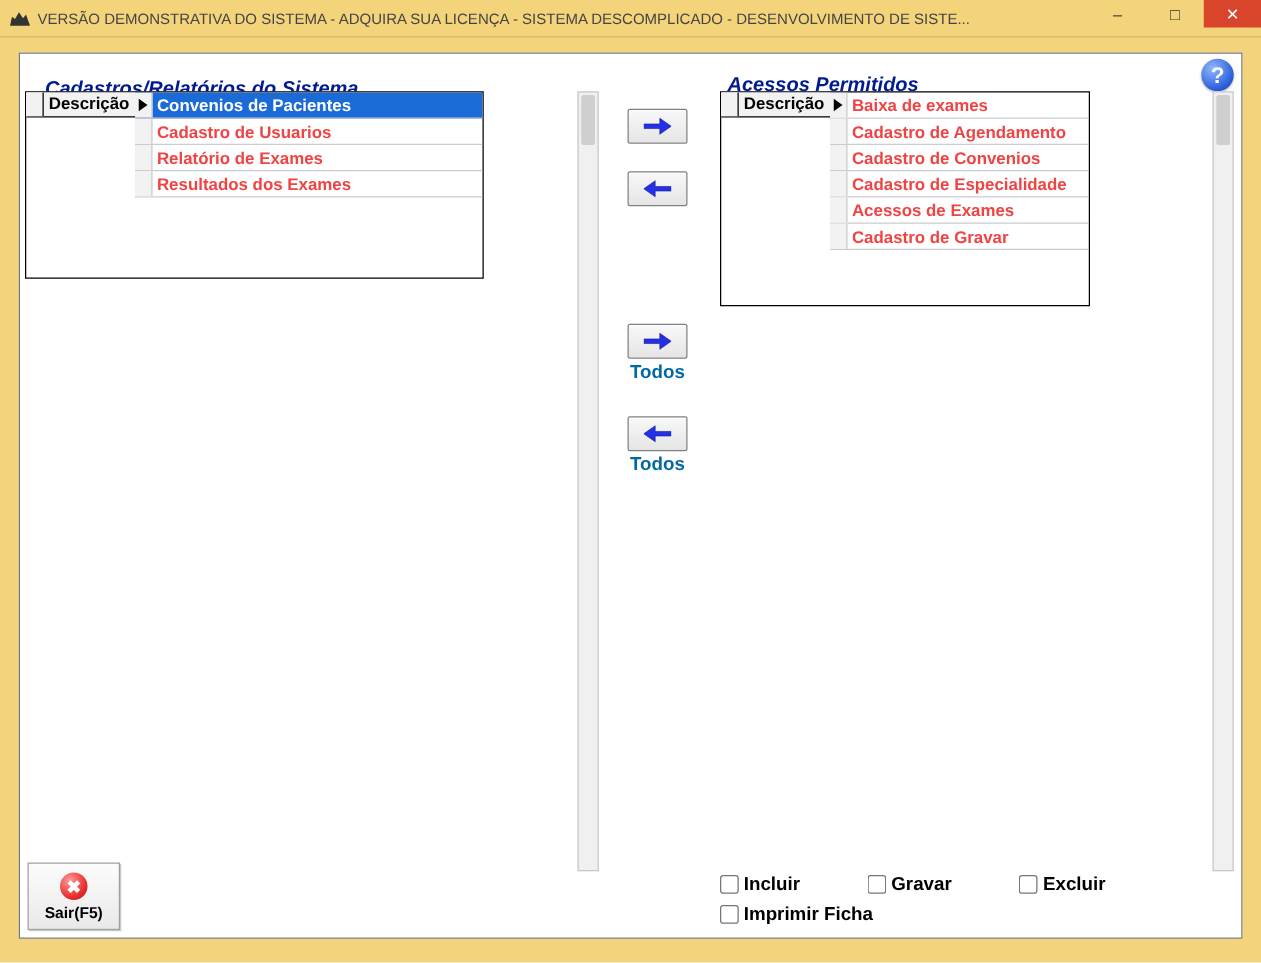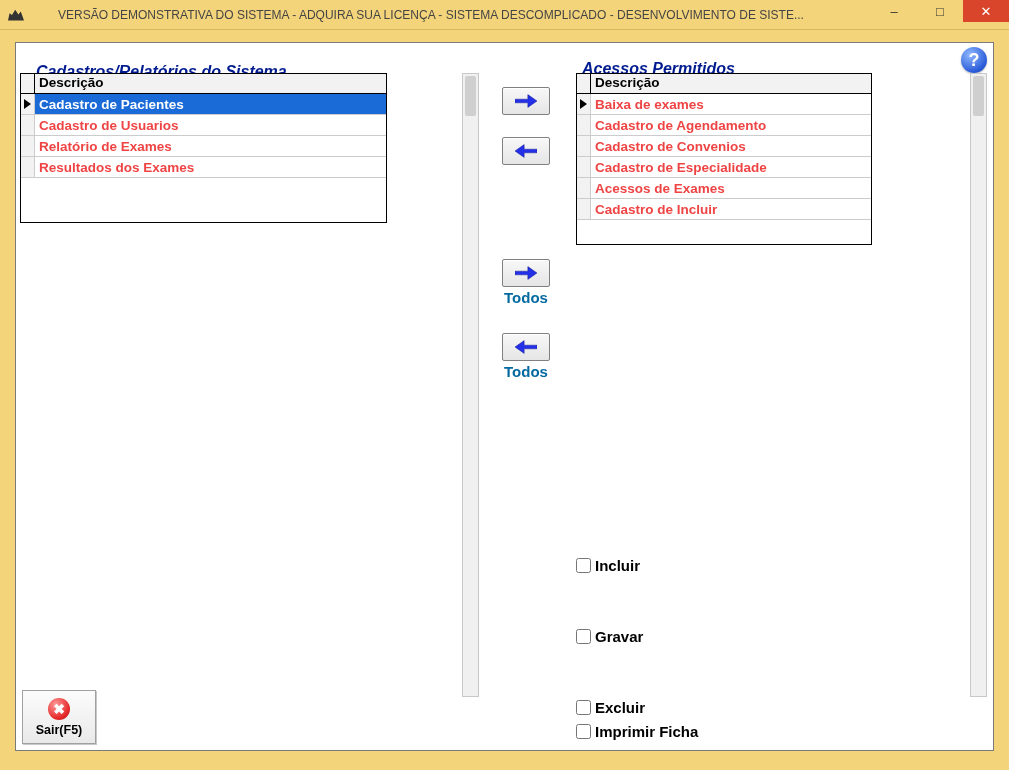--- a/index.html
+++ b/index.html
@@ -10,21 +10,21 @@
   .titlebar {
     height:30px; background:#f4d47a; border-bottom:1px solid #d9b85e;
     display:flex; align-items:center; padding:0 0 0 8px; position:relative;
     font-size:12px; color:#444;
   }
   .titlebar .app-icon {
     width:16px; height:12px; background:#333;
     clip-path: polygon(0 100%, 10% 40%, 25% 55%, 45% 10%, 65% 50%, 80% 25%, 100% 100%);
     margin-right:6px;
   }
-  .titlebar .title-text { white-space:nowrap; overflow:hidden; text-overflow:ellipsis; flex:1;margin-left:28px; }
+  .titlebar .title-text { white-space:nowrap; overflow:hidden; text-overflow:ellipsis; flex:1; }
   .win-controls { display:flex; height:22px; position:absolute; top:0; right:0; }
   .win-btn {
     width:46px; height:22px; display:flex; align-items:center; justify-content:center;
     font-size:13px; font-family: "Segoe UI Symbol", sans-serif;
     background:transparent; color:#333;
   }
   .win-btn.close { background:#d9452b; color:#fff; }
 
   
   .stage {
@@ -38,21 +38,21 @@
 
   
   .heading {
     position:absolute; font-size:16px; font-weight:bold; color:#001b8f;
     font-style:italic;
   }
 
   
   .grid {
     position:absolute; border:1px solid #000; background:#fff;
-    display:flex; flex-direction:column; font-size:13.5px;
+    display:flex; flex-direction:row; font-size:13.5px;
   }
   .grid-header {
     display:flex; height:20px; background:#f2f2f2; border-bottom:1px solid #000;
   }
   .grid-header .gutter { width:14px; border-right:1px solid #000; background:#f2f2f2; }
   .grid-header .col { flex:1; padding:1px 4px; font-weight:bold; color:#000; }
   .grid-rows { flex:1; overflow:hidden; }
   .grid-row {
     display:flex; height:21px; border-bottom:1px solid #ccc; align-items:stretch;
     cursor:default;
@@ -150,21 +150,21 @@
     <div class="help-icon" style="right:6px; top:4px;">?</div>
 
     <div class="grid" id="left-grid" style="left:4px; top:30px; width:367px; height:150px;">
       <div class="grid-header">
         <div class="gutter"></div>
         <div class="col">Descrição</div>
       </div>
       <div class="grid-rows">
           <div class="grid-row selected">
             <div class="gutter current"></div>
-            <div class="cell">Cadastro de Pacientes</div>
+            <div class="cell">Convenios de Pacientes</div>
           </div>
           <div class="grid-row">
             <div class="gutter"></div>
             <div class="cell">Cadastro de Usuarios</div>
           </div>
           <div class="grid-row">
             <div class="gutter"></div>
             <div class="cell">Relatório de Exames</div>
           </div>
           <div class="grid-row">
@@ -199,21 +199,21 @@
           <div class="grid-row">
             <div class="gutter"></div>
             <div class="cell">Cadastro de Especialidade</div>
           </div>
           <div class="grid-row">
             <div class="gutter"></div>
             <div class="cell">Acessos de Exames</div>
           </div>
           <div class="grid-row">
             <div class="gutter"></div>
-            <div class="cell">Cadastro de Incluir</div>
+            <div class="cell">Cadastro de Gravar</div>
           </div>
         </div>
     </div>
 
     <div class="vscroll" style="left:954px; top:30px; height:624px;">
       <div class="thumb"></div>
     </div>
 
     <div class="xfer-btn" style="left:486px; top:44px;">
       <svg viewBox="0 0 24 14">
@@ -233,21 +233,21 @@
     </div>
     <div class="xfer-label" style="left:480px; top:246px;">Todos</div>
 
     <div class="xfer-btn" style="left:486px; top:290px;">
       <svg viewBox="0 0 24 14">
         <polygon points="24,5 10,5 10,0 0,7 10,14 10,9 24,9" fill="#2430e8" stroke="#10188a" stroke-width="0.5"></polygon>
       </svg>
     </div>
     <div class="xfer-label" style="left:480px; top:320px;">Todos</div>
 
-    <div class="opts" style="left:560px; bottom:34px;flex-direction:column;">
+    <div class="opts" style="left:560px; bottom:34px;">
       <label class="opt">
         <input type="checkbox" style="">
         <span>Incluir</span>
       </label>
       <label class="opt">
         <input type="checkbox" style="">
         <span>Gravar</span>
       </label>
       <label class="opt">
         <input type="checkbox" style="">

